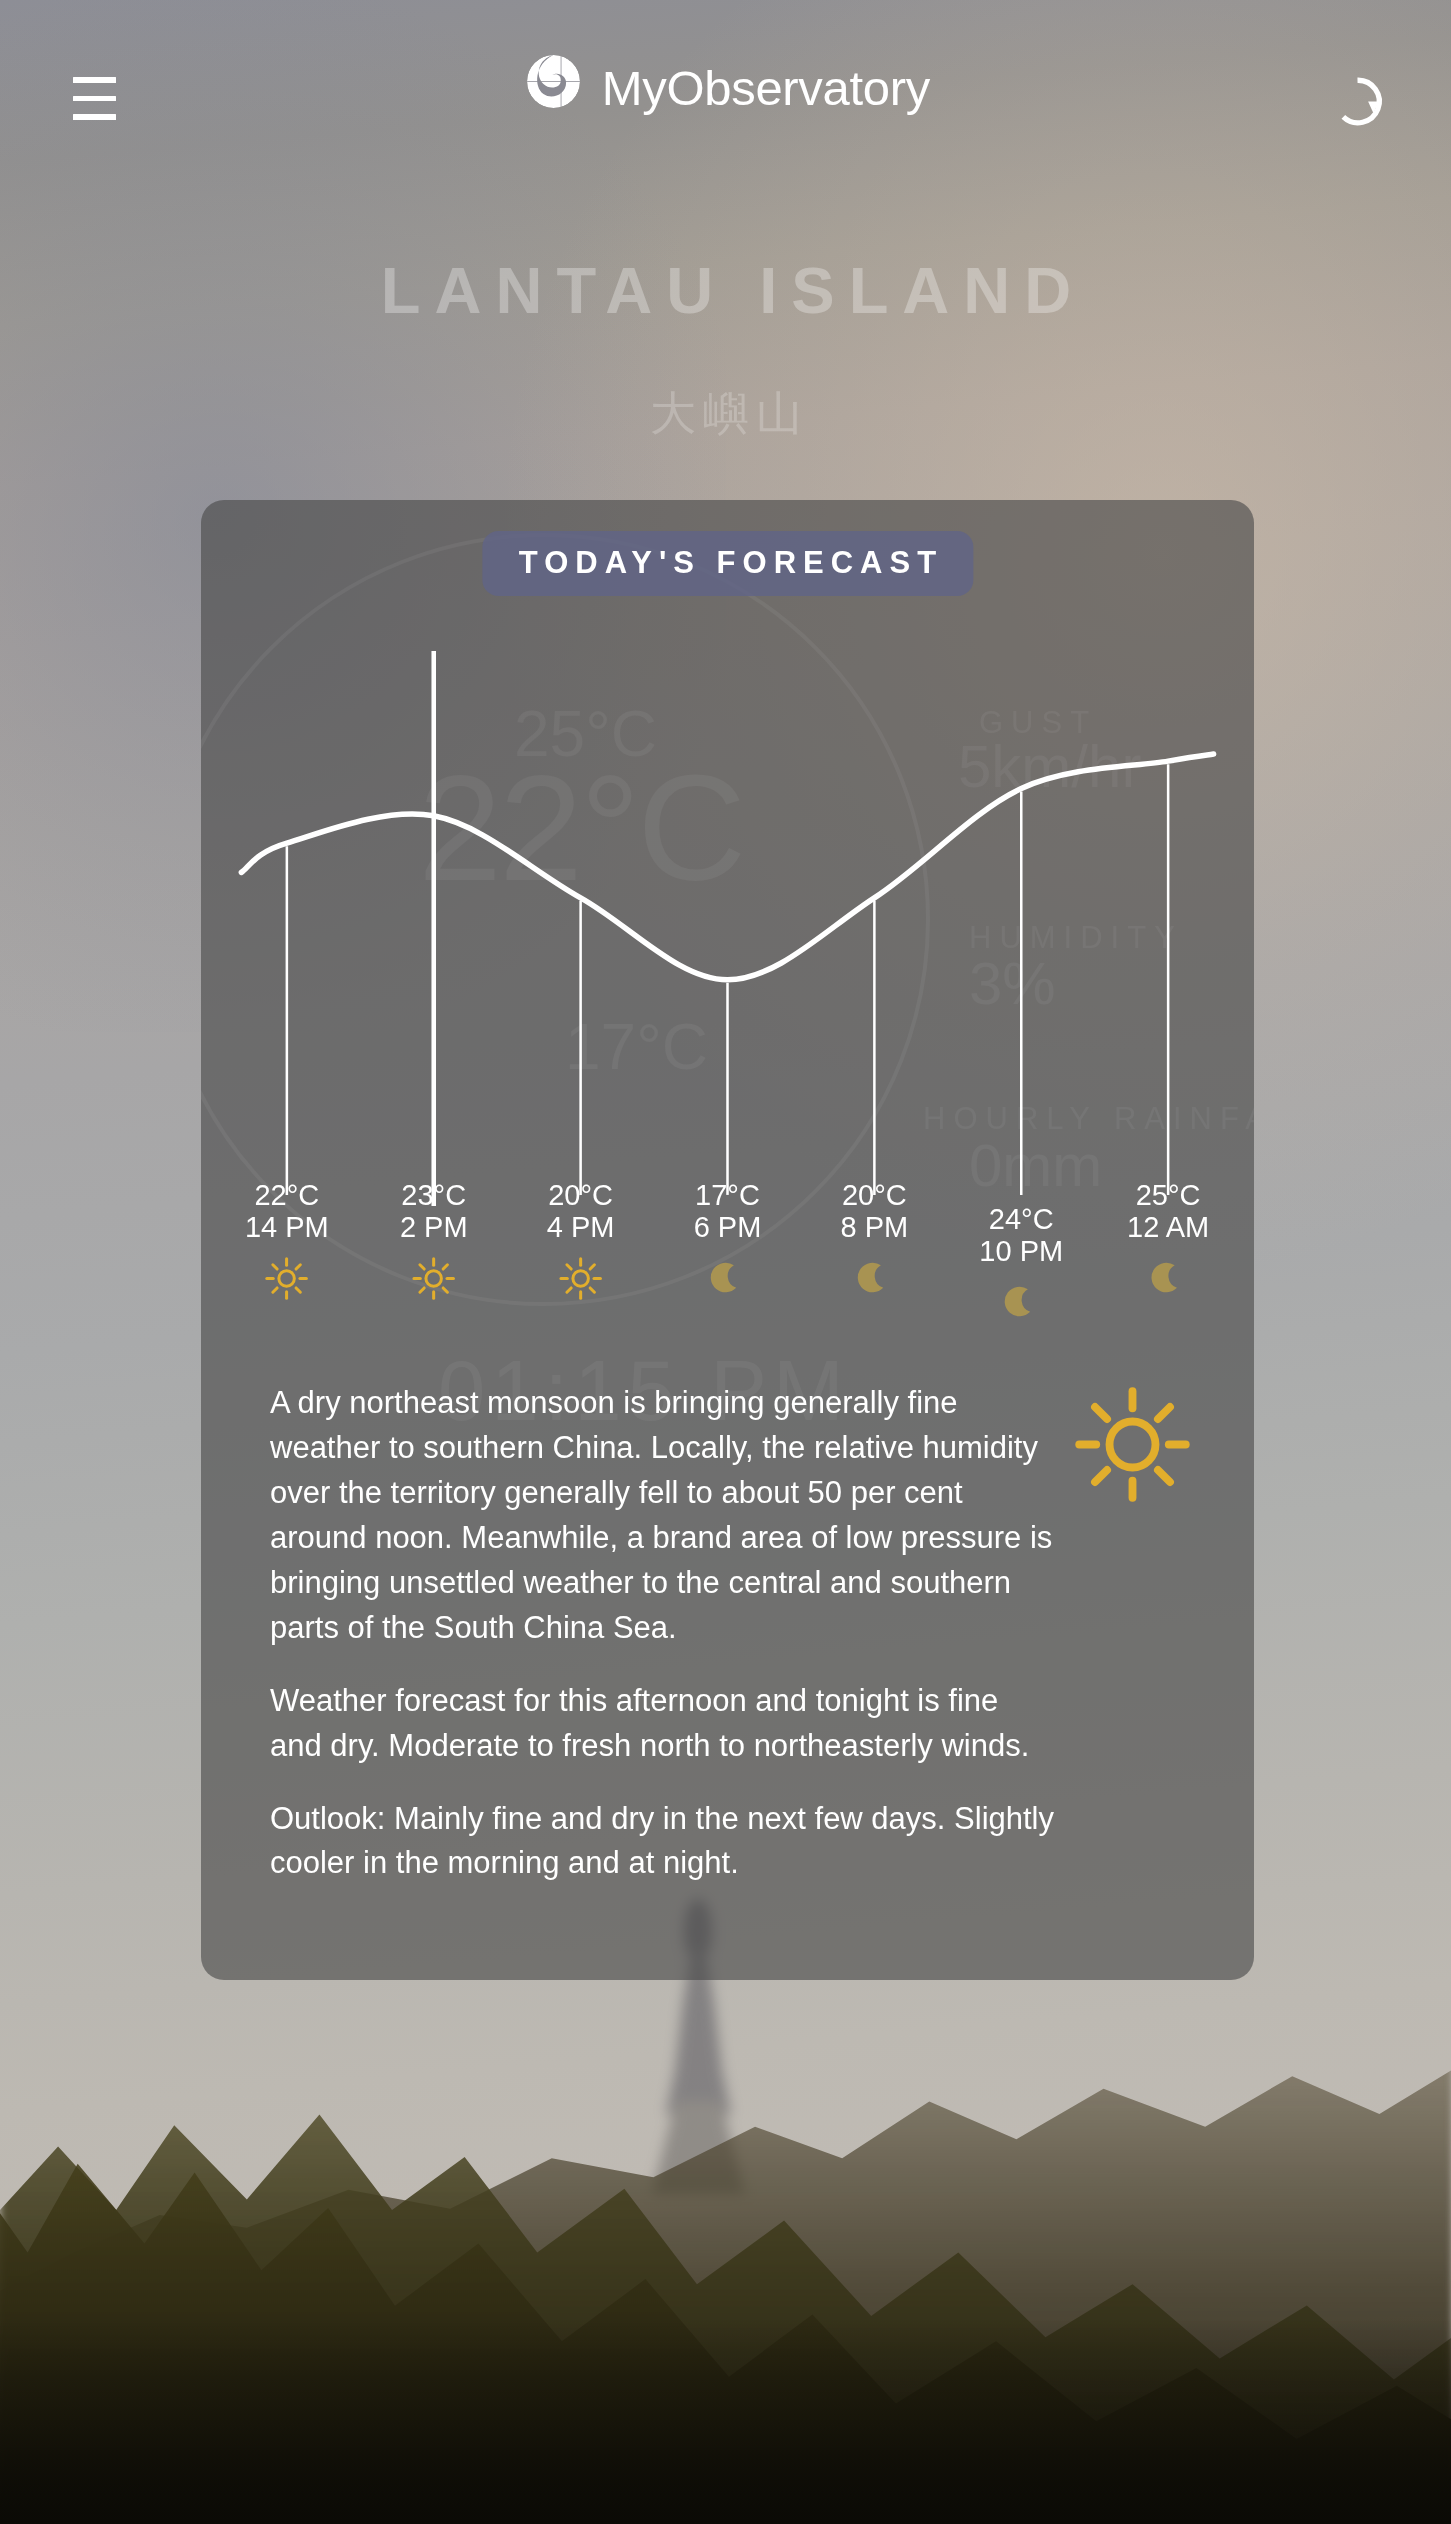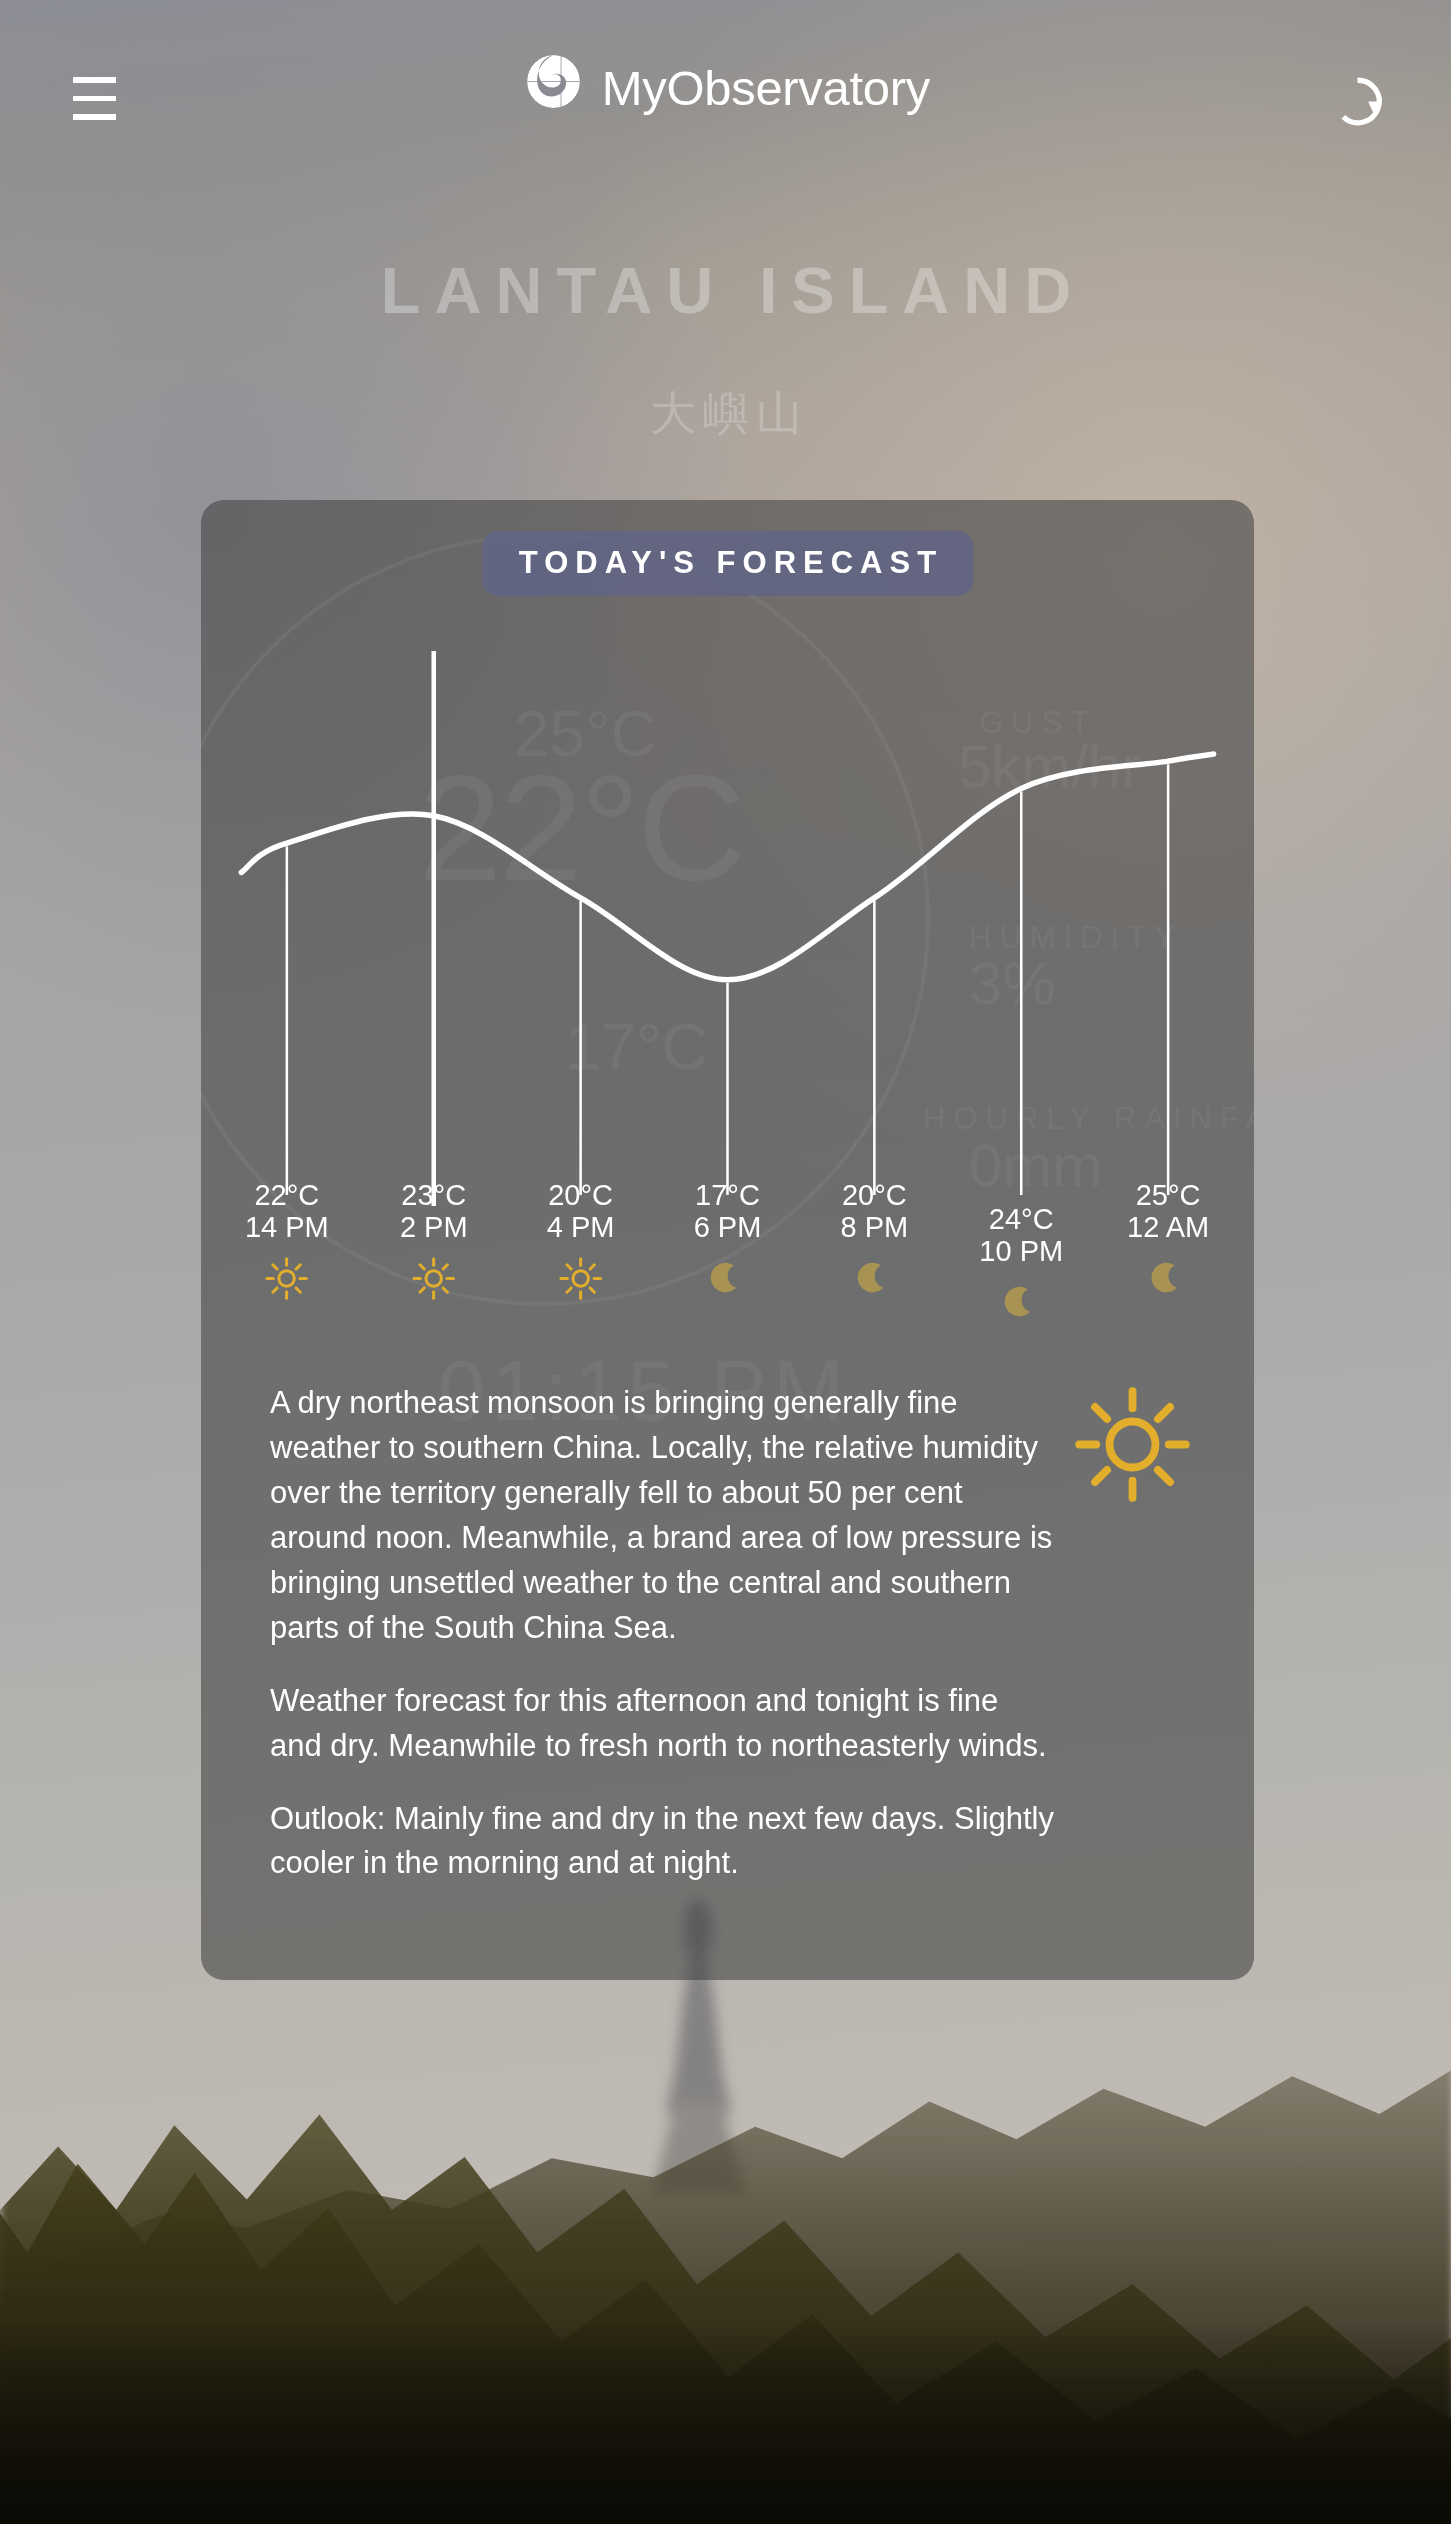--- a/index.html
+++ b/index.html
@@ -421,21 +421,21 @@
           <line x1="19" y1="19" x2="29" y2="29"></line>
           <line x1="71" y1="71" x2="81" y2="81"></line>
           <line x1="81" y1="19" x2="71" y2="29"></line>
           <line x1="29" y1="71" x2="19" y2="81"></line>
         </g>
       </svg>
     </div>
 
     <div class="body-wrap" id="paras">
         <p class="para">A dry northeast monsoon is bringing generally fine weather to southern China. Locally, the relative humidity over the territory generally fell to about 50 per cent around noon. Meanwhile, a brand area of low pressure is bringing unsettled weather to the central and southern parts of the South China Sea.</p>
-        <p class="para">Weather forecast for this afternoon and tonight is fine and dry. Meanwhile to fresh north to northeasterly winds.</p>
+        <p class="para">Weather forecast for this afternoon and tonight is fine and dry. Moderate to fresh north to northeasterly winds.</p>
         <p class="para">Outlook: Mainly fine and dry in the next few days. Slightly cooler in the morning and at night.</p>
       </div>
 
   </div>
 
 
 </div>
 
 
 </body></html>

